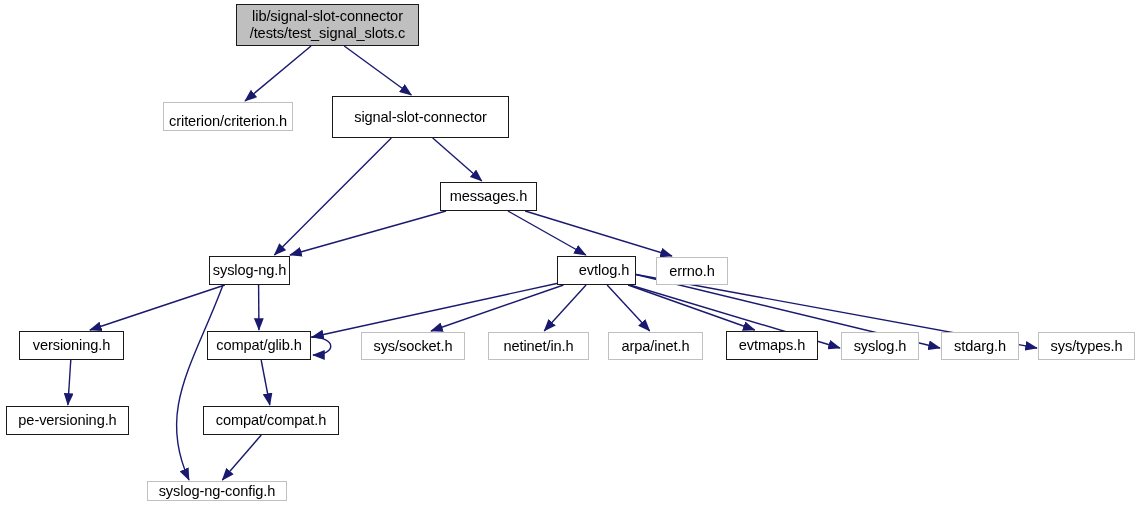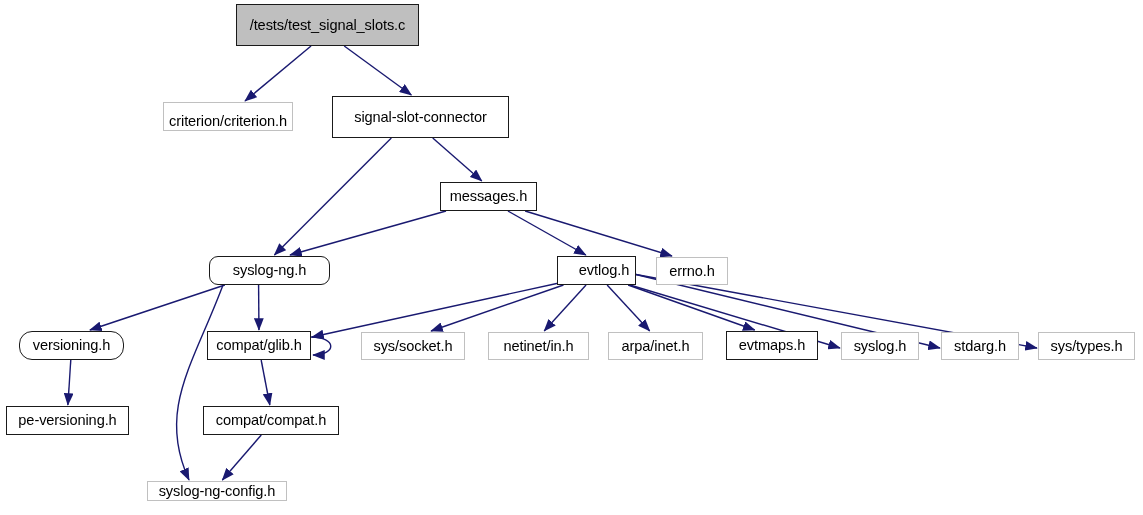--- a/index.html
+++ b/index.html
@@ -84,28 +84,28 @@
         <path d="M 586.06 285 L 544.2072 331" marker-end="url(#arrowhead)"></path>
         <path d="M 607.12 285 L 649.6944 331" marker-end="url(#arrowhead)"></path>
         <path d="M 628.09 285 L 754.7308 330" marker-end="url(#arrowhead)"></path>
         <path d="M 630 285 L 840 348" marker-end="url(#arrowhead)"></path>
         <path d="M 636 274.5 L 940 348" marker-end="url(#arrowhead)"></path>
         <path d="M 636 274.5 L 1037 348" marker-end="url(#arrowhead)"></path>
       </g>
   </svg>
 
   <div id="node-layer">
-      <div class="node root" style="left: 236px; top: 4px; width: 183px; height: 42px;"><span class="line">/tests/test_signal_slots.c</span></div>
+      <div class="node root" style="left: 236px; top: 4px; width: 183px; height: 42px;"><span class="line">lib/signal-slot-connector</span><span class="line">/tests/test_signal_slots.c</span></div>
       <div class="node" style="left: 163px; top: 102px; width: 130px; height: 29px; justify-content: flex-end;"><span class="line">criterion/criterion.h</span></div>
       <div class="node strong" style="left: 332px; top: 96px; width: 177px; height: 42px;"><span class="line">signal-slot-connector</span></div>
       <div class="node strong" style="left: 440px; top: 182px; width: 97px; height: 29px;"><span class="line">messages.h</span></div>
-      <div class="node strong" style="left: 209px; top: 256px; width: 121px; height: 29px; border-radius: 9px;"><span class="line">syslog-ng.h</span></div>
+      <div class="node strong" style="left: 209px; top: 256px; width: 81px; height: 29px;"><span class="line">syslog-ng.h</span></div>
       <div class="node strong" style="left: 557px; top: 256px; width: 79px; height: 29px; padding-left: 15px;"><span class="line">evtlog.h</span></div>
       <div class="node" style="left: 656px; top: 257px; width: 72px; height: 28px;"><span class="line">errno.h</span></div>
-      <div class="node strong" style="left: 19px; top: 331px; width: 105px; height: 29px; border-radius: 13px;"><span class="line">versioning.h</span></div>
+      <div class="node strong" style="left: 19px; top: 331px; width: 105px; height: 29px;"><span class="line">versioning.h</span></div>
       <div class="node strong" style="left: 207px; top: 331px; width: 104px; height: 29px; align-items: center;"><span class="line">compat/glib.h</span></div>
       <div class="node" style="left: 361px; top: 332px; width: 104px; height: 28px;"><span class="line">sys/socket.h</span></div>
       <div class="node" style="left: 488px; top: 332px; width: 101px; height: 28px;"><span class="line">netinet/in.h</span></div>
       <div class="node" style="left: 608px; top: 332px; width: 95px; height: 28px;"><span class="line">arpa/inet.h</span></div>
       <div class="node strong" style="left: 726px; top: 331px; width: 92px; height: 29px;"><span class="line">evtmaps.h</span></div>
       <div class="node" style="left: 841px; top: 332px; width: 78px; height: 28px;"><span class="line">syslog.h</span></div>
       <div class="node" style="left: 941px; top: 332px; width: 78px; height: 28px;"><span class="line">stdarg.h</span></div>
       <div class="node" style="left: 1038px; top: 332px; width: 97px; height: 28px;"><span class="line">sys/types.h</span></div>
       <div class="node strong" style="left: 6px; top: 406px; width: 123px; height: 29px;"><span class="line">pe-versioning.h</span></div>
       <div class="node strong" style="left: 203px; top: 406px; width: 136px; height: 29px;"><span class="line">compat/compat.h</span></div>

